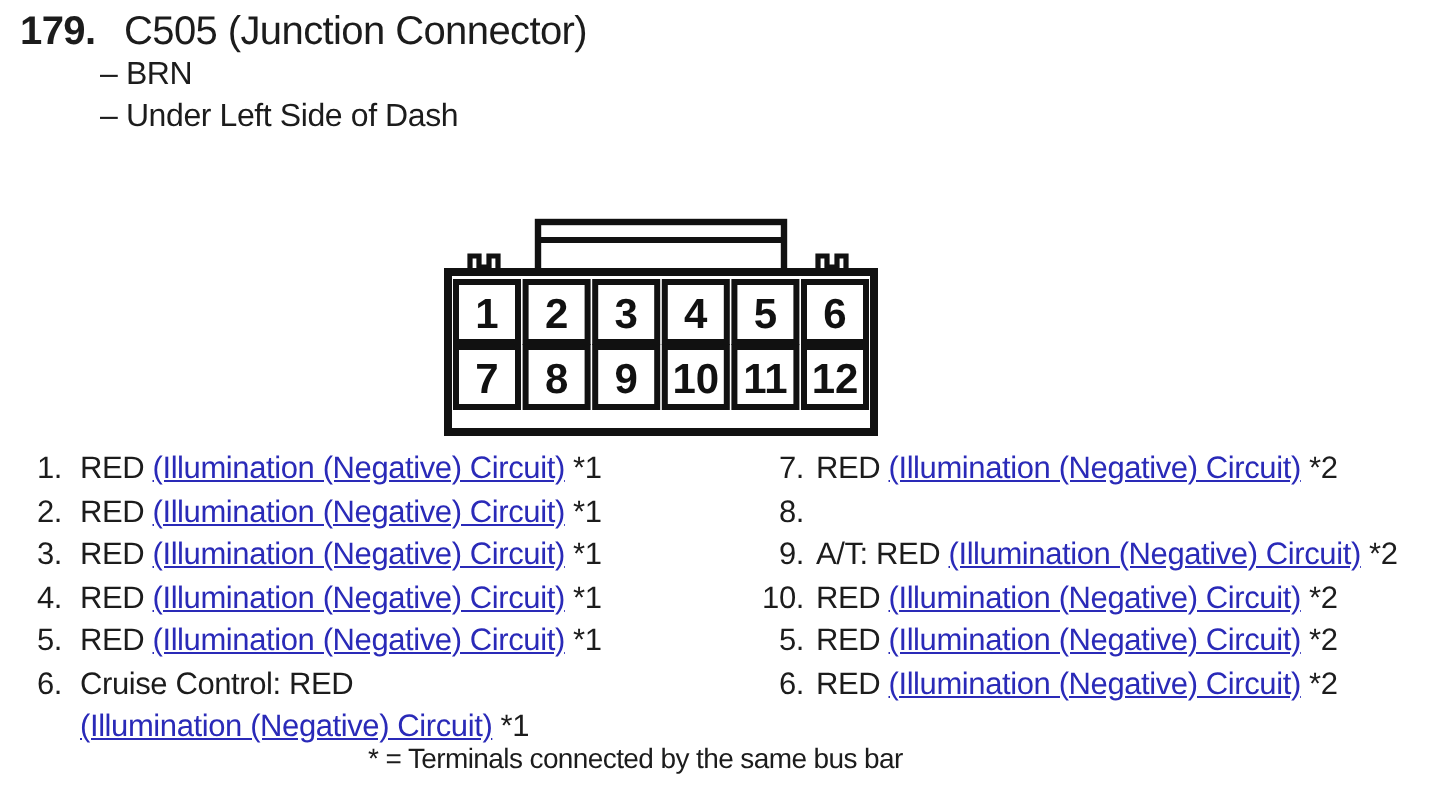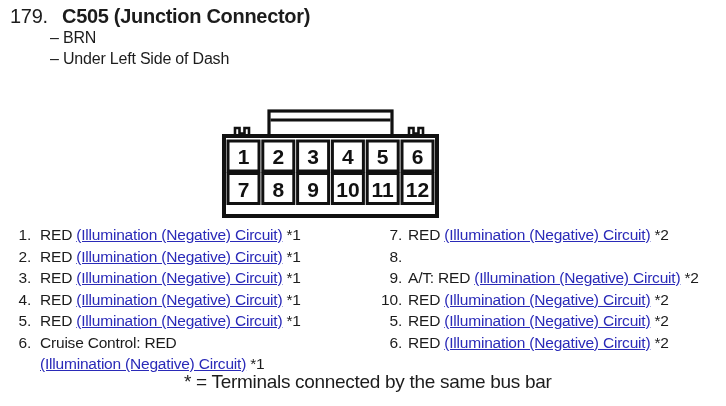--- a/index.html
+++ b/index.html
@@ -2,44 +2,44 @@
 <html><head>
 <meta charset="utf-8">
 <style>
   html,body{margin:0;padding:0;background:#fff;}
   .page{
     position:relative;width:726px;height:406px;background:#ffffff;overflow:hidden;
     font-family:"Liberation Sans","DejaVu Sans",sans-serif;color:#1c1c1c;
   }
   .item-no{
     position:absolute;left:10px;top:5px;
-    font-size:20px;font-weight:normal;letter-spacing:-0.3px;
+    font-size:20px;font-weight:bold;letter-spacing:-0.3px;
   }
   .title{
     position:absolute;left:62px;top:5px;
-    font-size:20px;font-weight:bold;letter-spacing:-0.3px;
+    font-size:20px;font-weight:normal;letter-spacing:-0.3px;
   }
   .details{position:absolute;left:50px;top:28px;font-size:16px;}
   .detail{line-height:20.7px;letter-spacing:-0.2px;}
   .connector-svg{position:absolute;left:220px;top:106px;}
   .connector-svg text{
     font-family:"Liberation Sans","DejaVu Sans",sans-serif;
     font-weight:bold;font-size:21px;fill:#111;
   }
   .pin-col{position:absolute;top:224px;font-size:15.5px;}
   .pin-col.left{left:13px;}
   .pin-col.right{left:374px;}
   .pin-row{display:flex;line-height:21.5px;white-space:nowrap;letter-spacing:-0.2px;}
   .pin-num{flex:none;text-align:right;}
   .left .pin-num{width:18px;margin-right:9px;}
   .right .pin-num{width:28px;margin-right:6px;}
   .blue{color:#2a2ab8;text-decoration:underline;}
   .footnote{
     position:absolute;left:184px;top:371px;
-    font-size:19px;letter-spacing:-0.3px;
+    font-size:14px;letter-spacing:-0.3px;
   }
 </style>
 </head>
 <body>
 
 <div class="page">
 
   <span class="item-no">179.</span>
   <span class="title">C505 (Junction Connector)</span>
 

